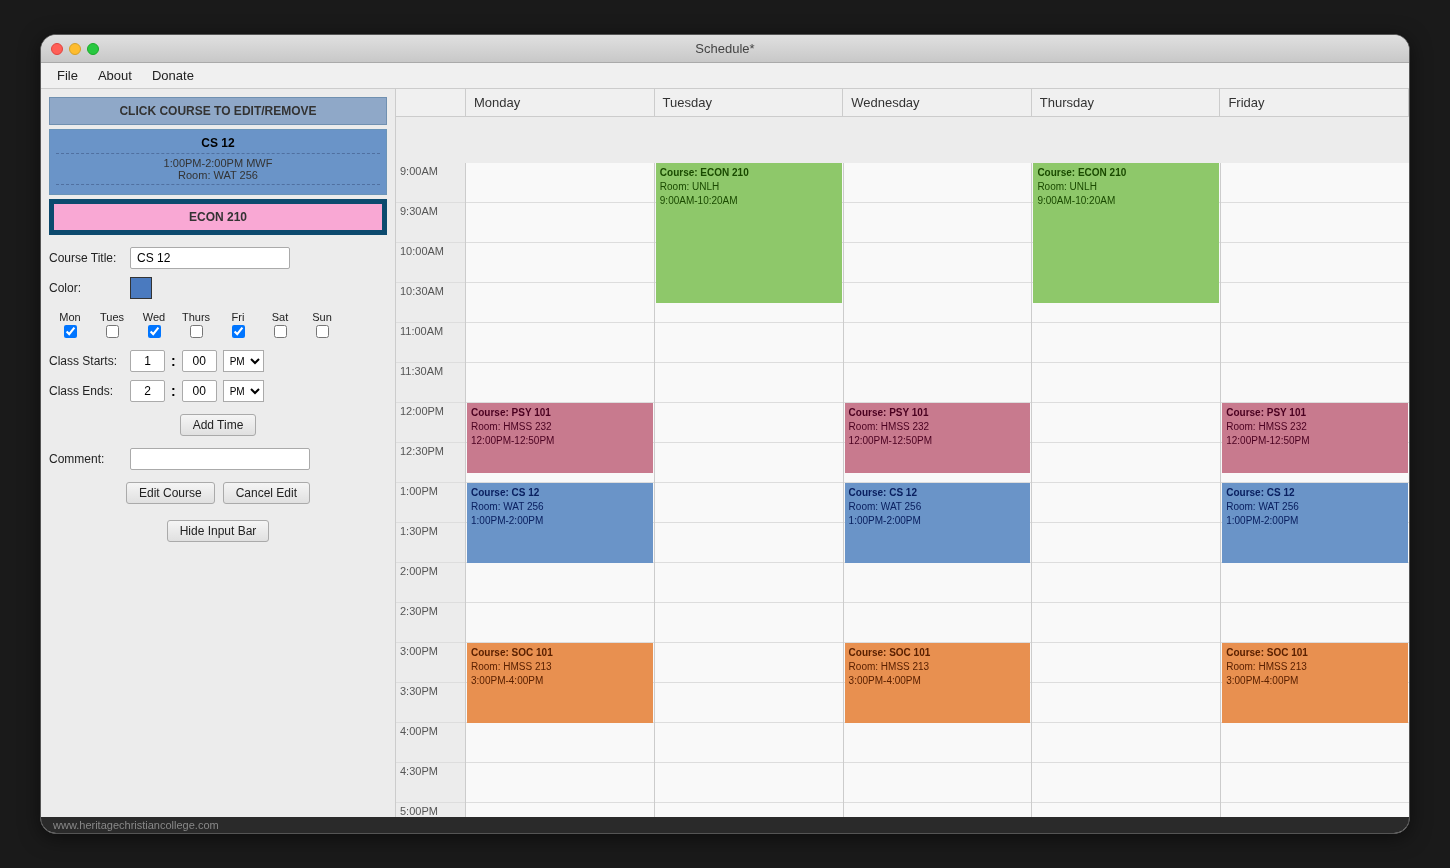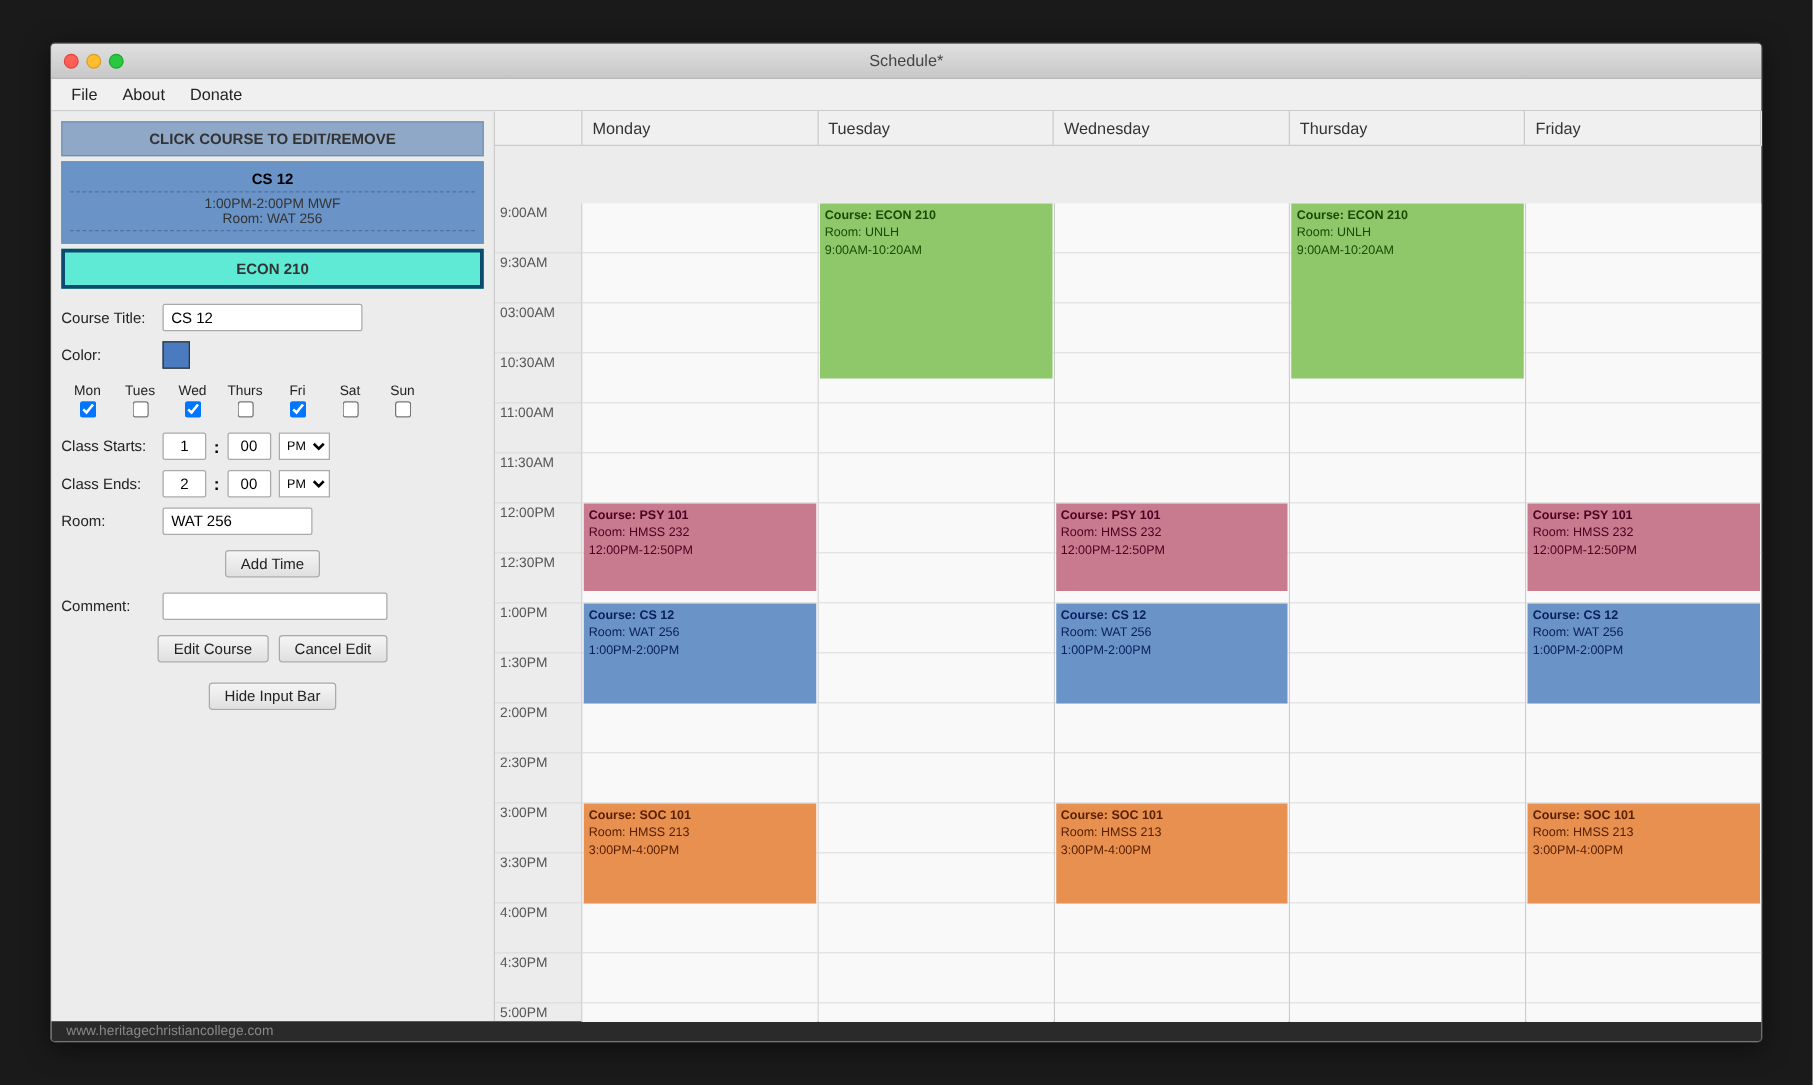--- a/index.html
+++ b/index.html
@@ -12,21 +12,21 @@
       align-items: center;
       justify-content: center;
       min-height: 868px;
       width: 1450px;
     }
 
     .window {
       width: 1370px;
       height: 800px;
       background: #ececec;
-      border-radius: 4px;
+      border-radius: 16px;
       border: 1px solid #555;
       display: flex;
       flex-direction: column;
       overflow: hidden;
       box-shadow: 0 4px 20px rgba(0,0,0,0.5);
     }
 
     
     .title-bar {
       height: 28px;
@@ -126,22 +126,22 @@
       border-top: 1px dashed #5070a0;
       margin: 3px 0;
     }
     .course-item-detail {
       font-size: 11px;
       color: #333;
       text-align: center;
     }
 
     .course-econ {
-      background: #5eead4;
-      border: 3px solid #0c4a6e;
+      background: #f9a8d4;
+      border: 5px solid #0c4a6e;
       padding: 6px;
       margin-bottom: 8px;
       cursor: pointer;
     }
     .course-econ-title {
       font-weight: bold;
       text-align: center;
       font-size: 12px;
       color: #333;
     }
@@ -451,24 +451,20 @@
           <span class="form-label">Class Ends:</span>
           <input class="form-input form-input-time" type="text" value="2" style="">
           <span class="time-colon">:</span>
           <input class="form-input form-input-time" type="text" value="00" style="">
           <select class="time-select">
             <option>AM</option>
             <option selected="">PM</option>
           </select>
         </div>
 
-        <div class="form-row">
-          <span class="form-label">Room:</span>
-          <input class="form-input" type="text" value="WAT 256" style="width: 120px;">
-        </div>
 
         <div style="display:flex; justify-content:center; margin:4px 0;">
           <button class="btn">Add Time</button>
         </div>
 
         <div class="comment-row">
           <span class="form-label">Comment:</span>
           <input class="comment-input" type="text" value="" style="">
         </div>
 
@@ -489,21 +485,21 @@
         <div class="cal-day-header">Monday</div>
         <div class="cal-day-header">Tuesday</div>
         <div class="cal-day-header">Wednesday</div>
         <div class="cal-day-header">Thursday</div>
         <div class="cal-day-header">Friday</div>
       </div>
       <div class="cal-body">
         <div class="cal-time-col" id="time-col">
             <div class="time-slot">9:00AM</div>
             <div class="time-slot">9:30AM</div>
-            <div class="time-slot">03:00AM</div>
+            <div class="time-slot">10:00AM</div>
             <div class="time-slot">10:30AM</div>
             <div class="time-slot">11:00AM</div>
             <div class="time-slot">11:30AM</div>
             <div class="time-slot">12:00PM</div>
             <div class="time-slot">12:30PM</div>
             <div class="time-slot">1:00PM</div>
             <div class="time-slot">1:30PM</div>
             <div class="time-slot">2:00PM</div>
             <div class="time-slot">2:30PM</div>
             <div class="time-slot">3:00PM</div>

